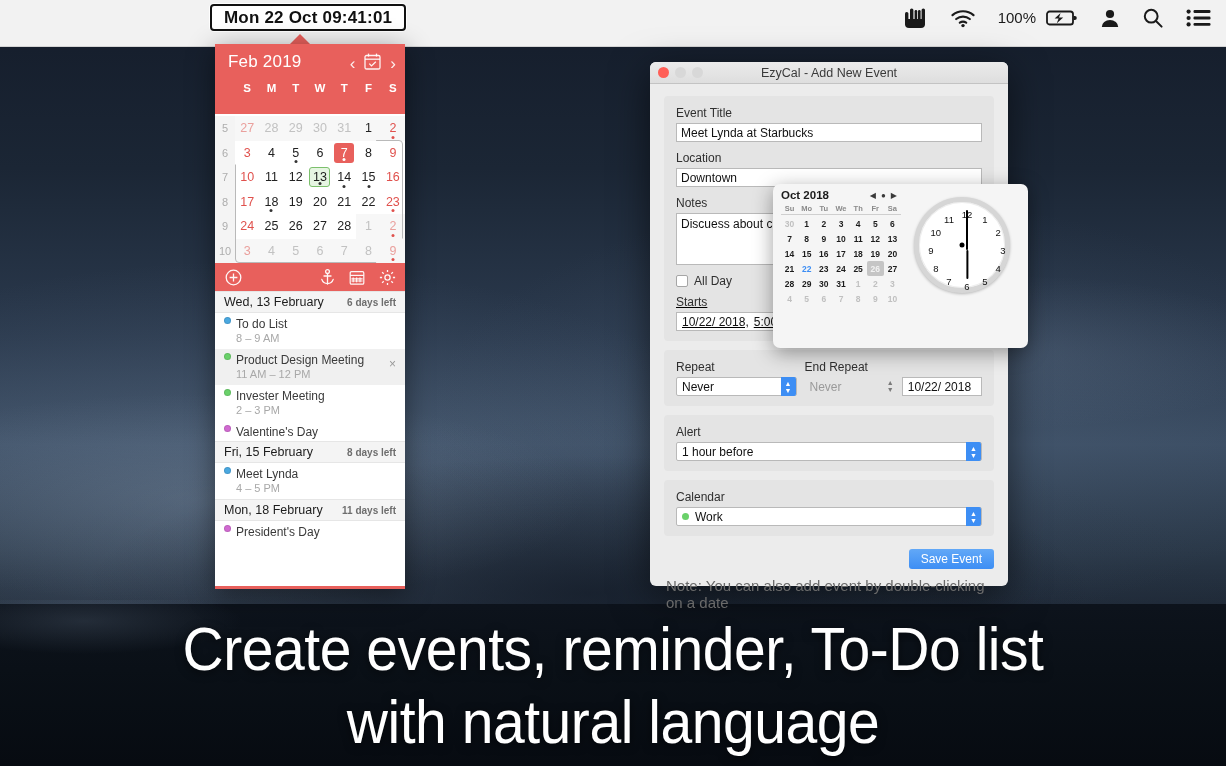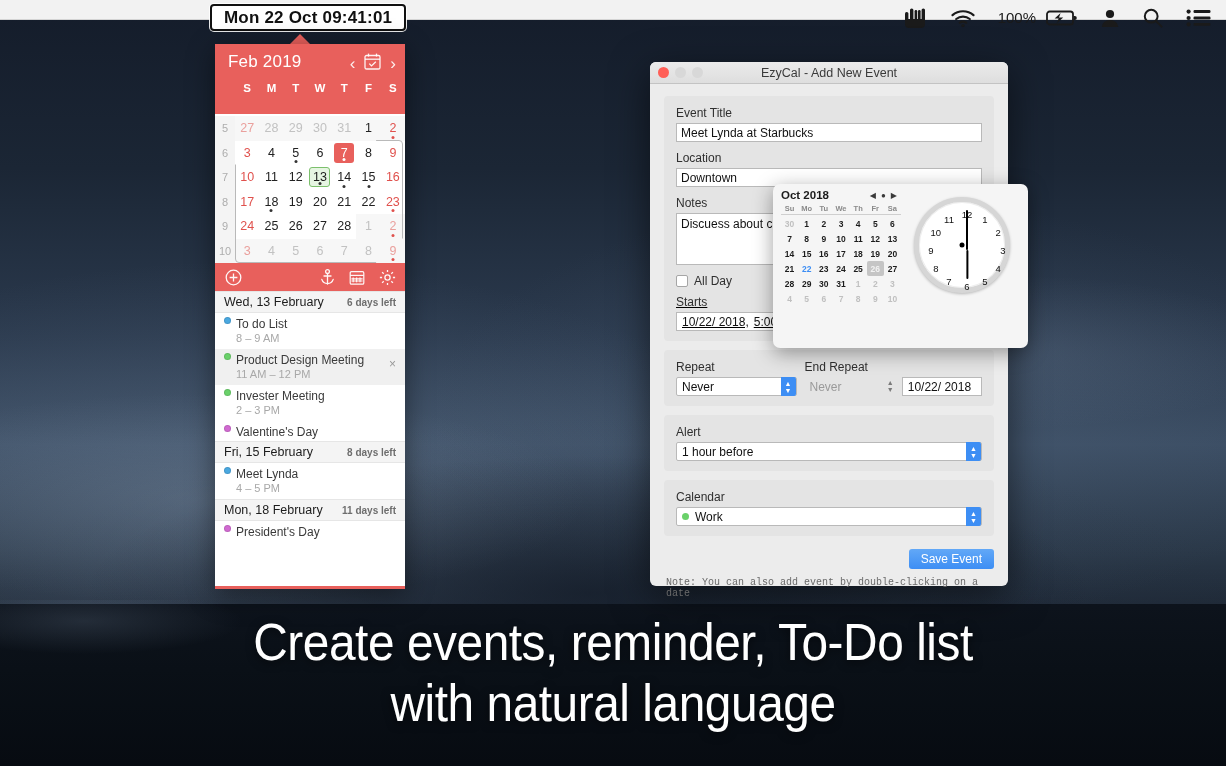--- a/index.html
+++ b/index.html
@@ -30,21 +30,21 @@
     position: absolute; left: 0; top: 604px; width: 1226px; height: 162px;
     background: linear-gradient(180deg, #0d131c 0%, #0a1017 40%, #070b11 100%);
   }
   #desktop-bottom-glow {
     position: absolute; left: 0px; top: 600px; width: 300px; height: 70px;
     background: radial-gradient(ellipse 220px 46px at 28% 30%, rgba(130,150,175,0.20), rgba(0,0,0,0) 72%);
   }
 
   
   #menubar {
-    position: absolute; left: 0; top: 0; width: 1226px; height: 20px;
+    position: absolute; left: 0; top: 0; width: 1226px; height: 47px;
     background: #f2f2f2;
     display: flex; align-items: center;
     border-bottom: 1px solid #d4d4d4;
   }
   #menubar-clock {
     position: absolute; left: 210px; top: 4px;
     height: 27px; padding: 0 12px;
     display: flex; align-items: center;
     border: 2px solid #111; border-radius: 4px;
     background: #fff;
@@ -210,21 +210,21 @@
     display: flex; align-items: center; padding: 0 5px; font-size: 12px; color: #111;
   }
   .cal-dot-green { width: 7px; height: 7px; border-radius: 50%; background: #6ad16a; margin-right: 6px; }
 
   #save-row { display: flex; justify-content: flex-end; padding: 4px 0 6px 0; }
   #save-btn {
     background: linear-gradient(180deg, #62a8f7, #3d8ef4);
     color: #fff; font-size: 12px; border-radius: 3px;
     padding: 3px 12px; cursor: pointer;
   }
-  #evwin-note { font-size: 10px; color: #6a6a6a; padding: 2px 0 0 2px; font-family: Liberation Mono, monospace; }
+  #evwin-note { font-size: 15px; color: #6a6a6a; padding: 2px 0 0 2px; }
 
   
   #datepicker {
     position: absolute; left: 773px; top: 184px; width: 255px; height: 164px;
     background: #f5f5f5; border-radius: 7px;
     box-shadow: 0 5px 20px rgba(0,0,0,0.38);
     overflow: hidden;
   }
   #dp-pointer {
     position: absolute; left: 889px; top: 311px;
@@ -257,21 +257,21 @@
   }
   .cn { position: absolute; font-size: 9.5px; color: #111; transform: translate(-50%,-50%); }
   .hand { position: absolute; background: #000; transform-origin: 50% 100%; border-radius: 1px; }
   .chub { position: absolute; width: 5px; height: 5px; border-radius: 50%; background: #000; left: 50%; top: 50%; transform: translate(-50%,-50%); }
 
   
   #caption {
     position: absolute; left: 0; top: 612px; width: 1226px;
     text-align: center; color: #fff;
     font-family: "Liberation Sans", sans-serif;
-    font-size: 52px; line-height: 1.18;
+    font-size: 62px; line-height: 1.18;
     letter-spacing: -0.5px;
     text-shadow: 0 2px 10px rgba(0,0,0,0.6);
   }
   #caption div { transform: scaleX(0.92); }
 </style>
 </head>
 <body>
 
 <div id="desktop"></div>
 <div id="desktop-dunes"></div>

